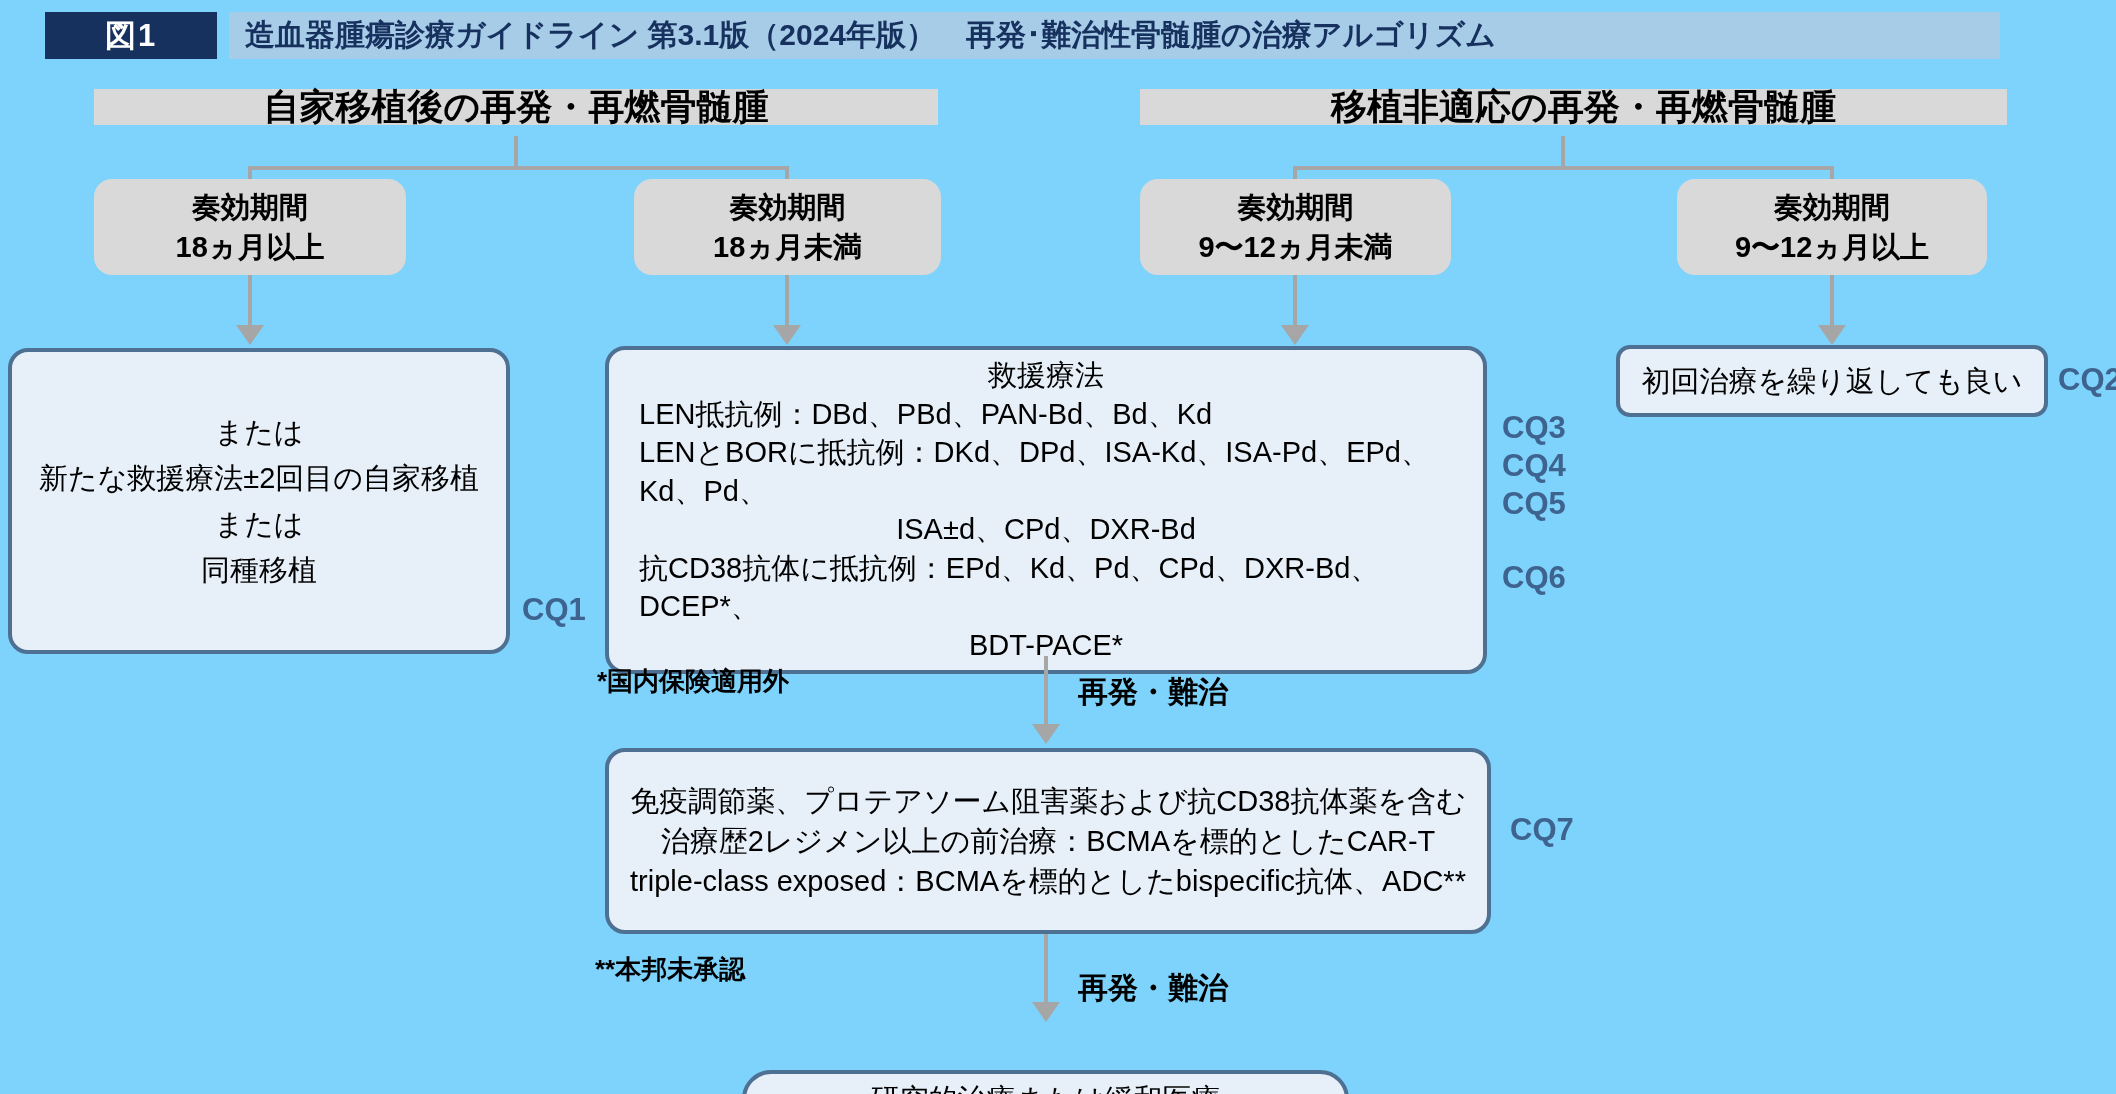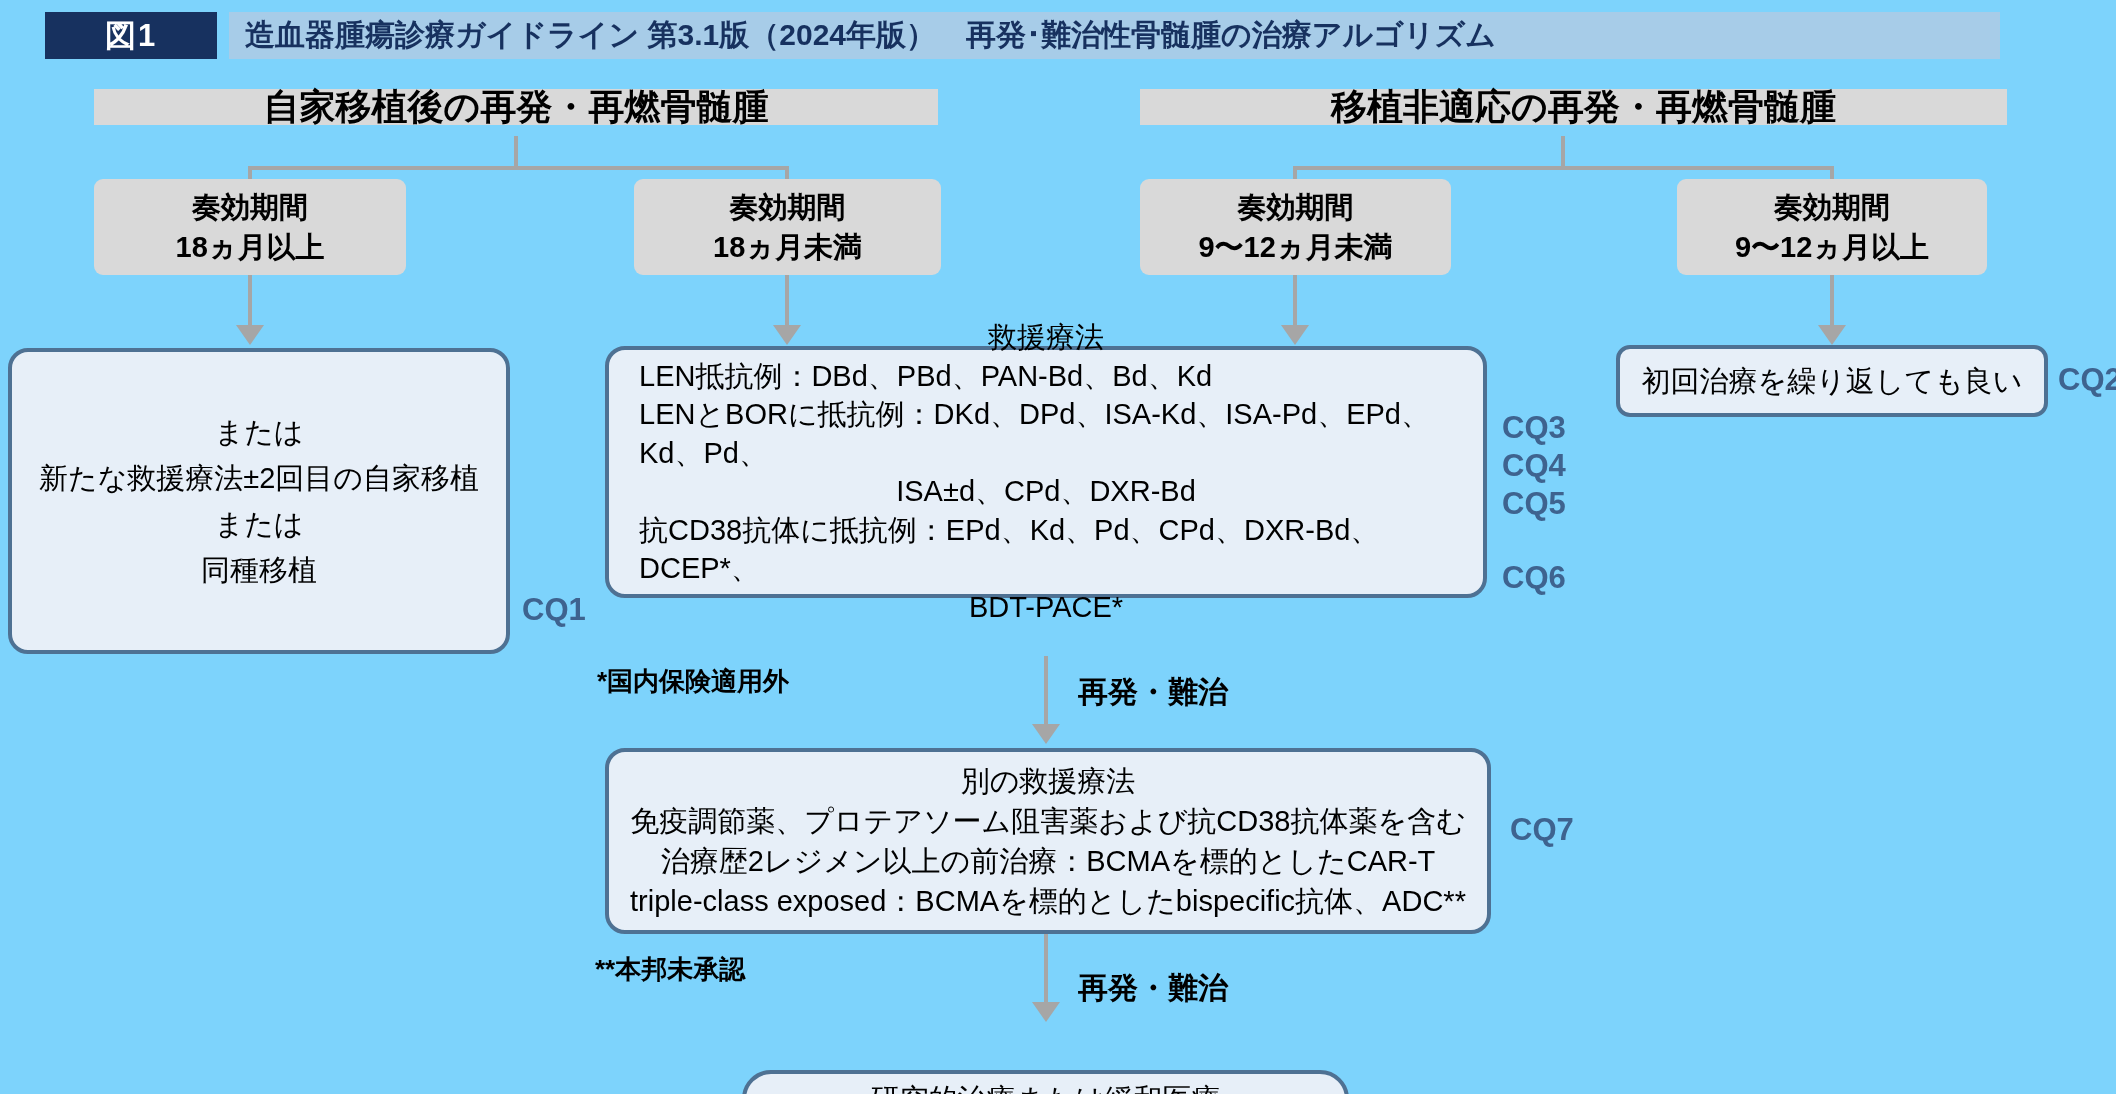--- a/index.html
+++ b/index.html
@@ -27,33 +27,33 @@
   .bh-right{left:1140px;width:847px;padding-left:20px;}
   
   .cline{position:absolute;background:#a6a6a6;}
   .ahead{
     position:absolute;width:0;height:0;
     border-left:14px solid transparent;border-right:14px solid transparent;
     border-top:20px solid #a6a6a6;
   }
   
   .duration-box{
-    position:absolute;top:179px;height:96px;background:#d9d9d9;border-radius:9px;
+    position:absolute;top:179px;height:96px;background:#d9d9d9;border-radius:18px;
     display:flex;flex-direction:column;align-items:center;justify-content:center;
     font-size:29px;font-weight:700;line-height:40px;text-align:right;
   }
   
   .flow-box{
     position:absolute;background:#e7eff8;border:4px solid #4e7193;border-radius:20px;
     box-sizing:border-box;font-size:29px;
   }
   .col-center{display:flex;flex-direction:column;align-items:center;justify-content:center;}
   .cq1-box{left:8px;top:348px;width:502px;height:306px;line-height:46px;text-align:center;}
   .salvage-box{
-    left:605px;top:346px;width:882px;height:252px;
+    left:605px;top:346px;width:882px;height:328px;
     display:flex;flex-direction:column;justify-content:center;
     padding:0 30px;line-height:38.5px;
   }
   .salvage-box .c{text-align:center;}
   .salvage-box .l{text-align:left;}
   .repeat-box{left:1616px;top:345px;width:432px;height:72px;border-radius:14px;line-height:64px;text-align:center;}
   .salvage2-box{
     left:605px;top:748px;width:886px;height:186px;
     display:flex;flex-direction:column;justify-content:center;
     line-height:40px;text-align:center;padding:0 10px;
@@ -137,21 +137,20 @@
 
   <div class="flow-box repeat-box">初回治療を繰り返しても良い</div>
   <div class="cq" style="left:2058px;top:362px;">CQ2</div>
 
   <div class="footnote" style="left:597px;top:664px;">*国内保険適用外</div>
   <div class="cline" style="left:1044px;top:656px;width:4px;height:68px;"></div>
   <div class="ahead" style="left:1032px;top:724px;"></div>
   <div class="arrow-label" style="left:1078px;top:672px;">再発・難治</div>
 
   <div class="flow-box salvage2-box">
-    <div>別の救援療法</div>
     <div>免疫調節薬、プロテアソーム阻害薬および抗CD38抗体薬を含む</div>
     <div>治療歴2レジメン以上の前治療：BCMAを標的としたCAR-T</div>
     <div>triple-class exposed：BCMAを標的としたbispecific抗体、ADC**</div>
   </div>
   <div class="cq" style="left:1510px;top:812px;">CQ7</div>
 
   <div class="footnote" style="left:595px;top:952px;">**本邦未承認</div>
   <div class="cline" style="left:1044px;top:934px;width:4px;height:68px;"></div>
   <div class="ahead" style="left:1032px;top:1002px;"></div>
   <div class="arrow-label" style="left:1078px;top:968px;">再発・難治</div>

